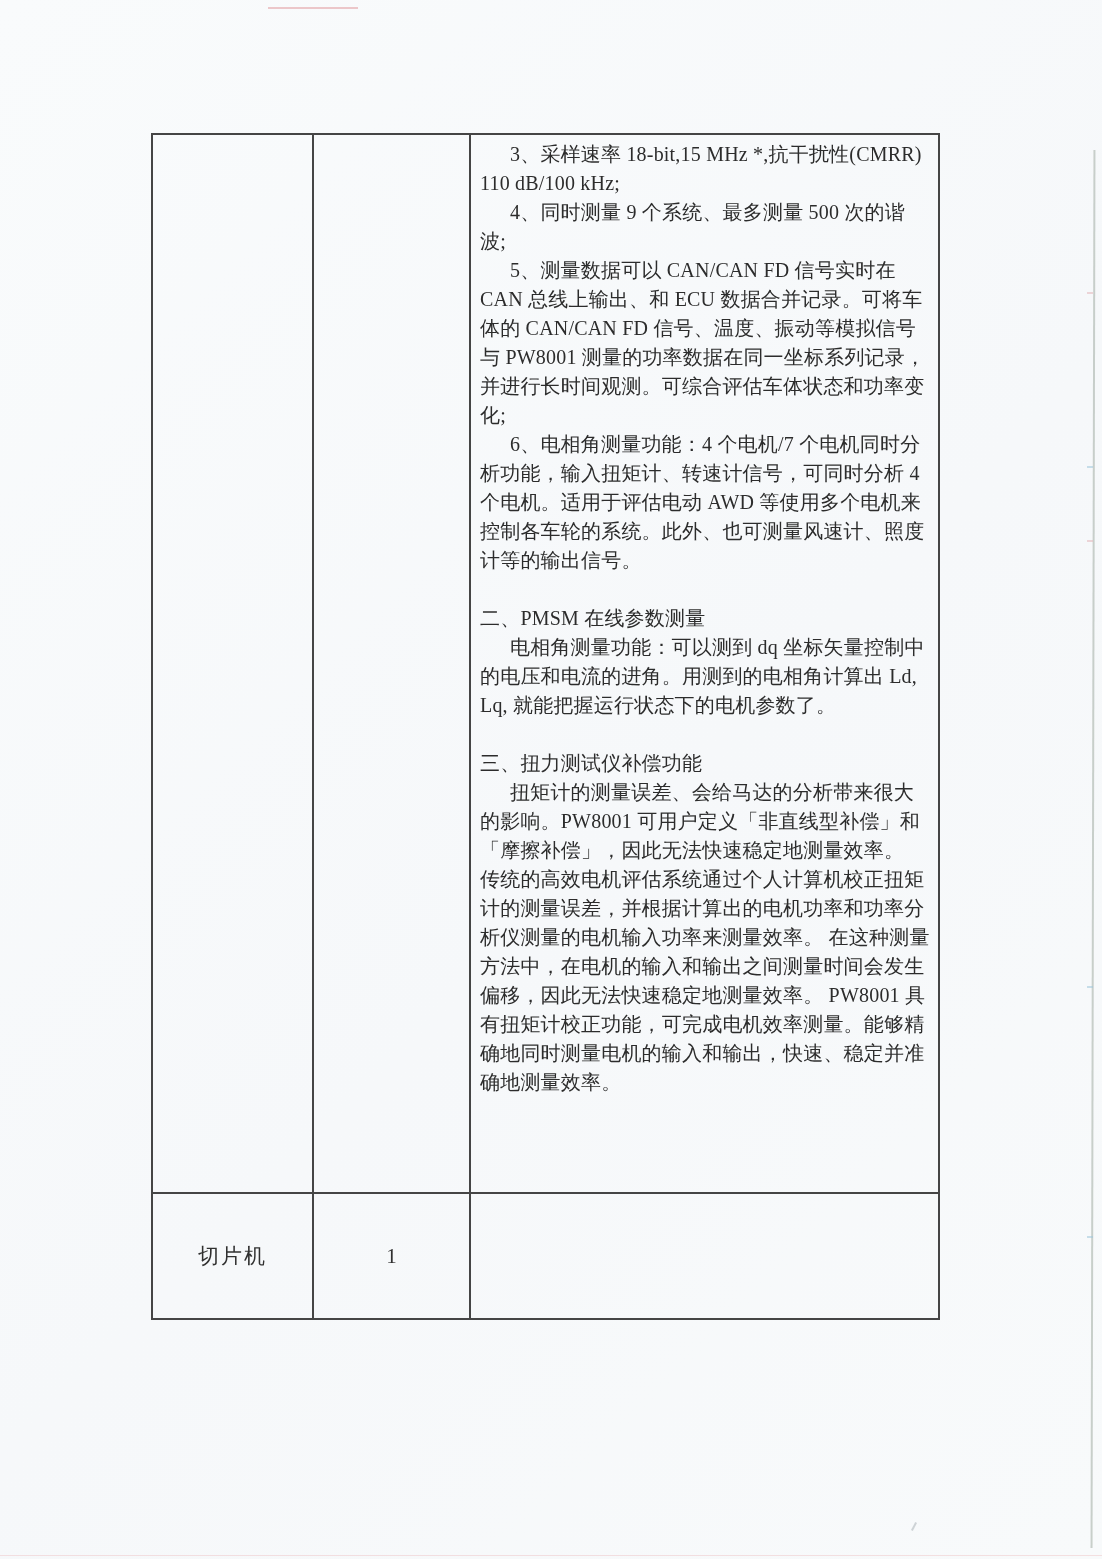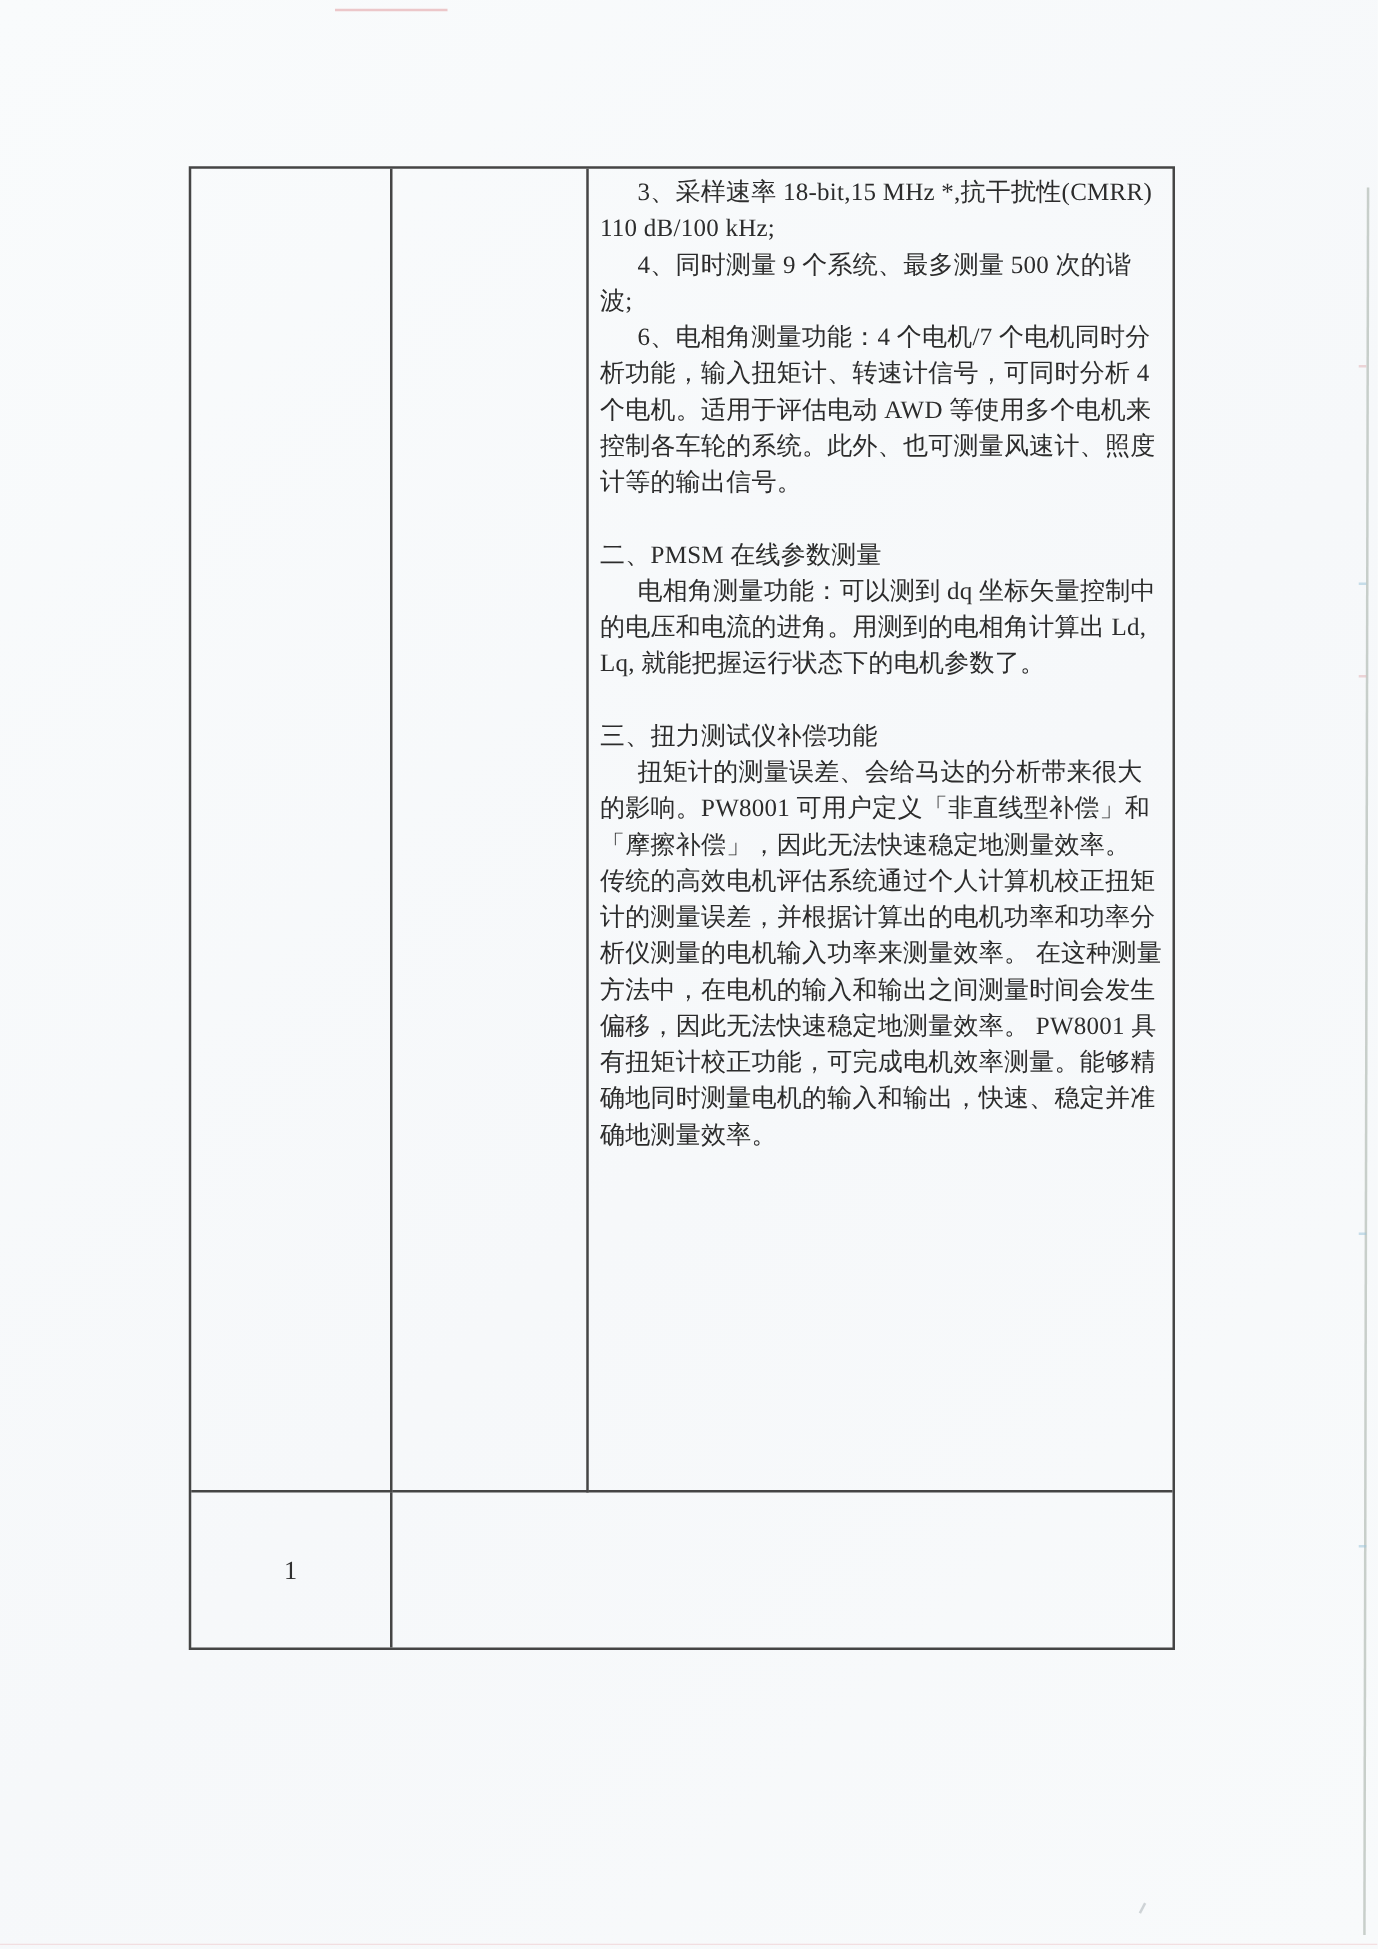--- a/index.html
+++ b/index.html
@@ -82,32 +82,34 @@
   <div class="spec-table">
 
     <div class="cell b-right b-bottom cell-center"></div>
     <div class="cell b-right b-bottom cell-center qty"></div>
     <div class="cell b-bottom spec-cell">
 
         <p class="spec-par p-indent">3、采样速率 18-bit,15 MHz *,抗干扰性(CMRR) 110 dB/100 kHz;</p>
 
         <p class="spec-par p-indent">4、同时测量 9 个系统、最多测量 500 次的谐波;</p>
 
+        <p class="spec-par p-indent">5、测量数据可以 CAN/CAN FD 信号实时在 CAN 总线上输出、和 ECU 数据合并记录。可将车体的 CAN/CAN FD 信号、温度、振动等模拟信号与 PW8001 测量的功率数据在同一坐标系列记录，并进行长时间观测。可综合评估车体状态和功率变化;</p>
 
         <p class="spec-par p-indent">6、电相角测量功能：4 个电机/7 个电机同时分析功能，输入扭矩计、转速计信号，可同时分析 4 个电机。适用于评估电动 AWD 等使用多个电机来控制各车轮的系统。此外、也可测量风速计、照度计等的输出信号。</p>
 
         <p class="spec-par p-section">二、PMSM 在线参数测量</p>
 
 
         <p class="spec-par p-indent">电相角测量功能：可以测到 dq 坐标矢量控制中的电压和电流的进角。用测到的电相角计算出 Ld, Lq, 就能把握运行状态下的电机参数了。</p>
 
         <p class="spec-par p-section">三、扭力测试仪补偿功能</p>
 
         <p class="spec-par p-indent">扭矩计的测量误差、会给马达的分析带来很大的影响。PW8001 可用户定义「非直线型补偿」和「摩擦补偿」，因此无法快速稳定地测量效率。</p>
 
         <p class="spec-par p-flush">传统的高效电机评估系统通过个人计算机校正扭矩计的测量误差，并根据计算出的电机功率和功率分析仪测量的电机输入功率来测量效率。 在这种测量方法中，在电机的输入和输出之间测量时间会发生偏移，因此无法快速稳定地测量效率。 PW8001 具有扭矩计校正功能，可完成电机效率测量。能够精确地同时测量电机的输入和输出，快速、稳定并准确地测量效率。</p>
 
       </div>
 
+    <div class="cell b-right cell-center">切片机</div>
     <div class="cell b-right cell-center qty">1</div>
 
   </div>
 </div>
 
 </body></html>

